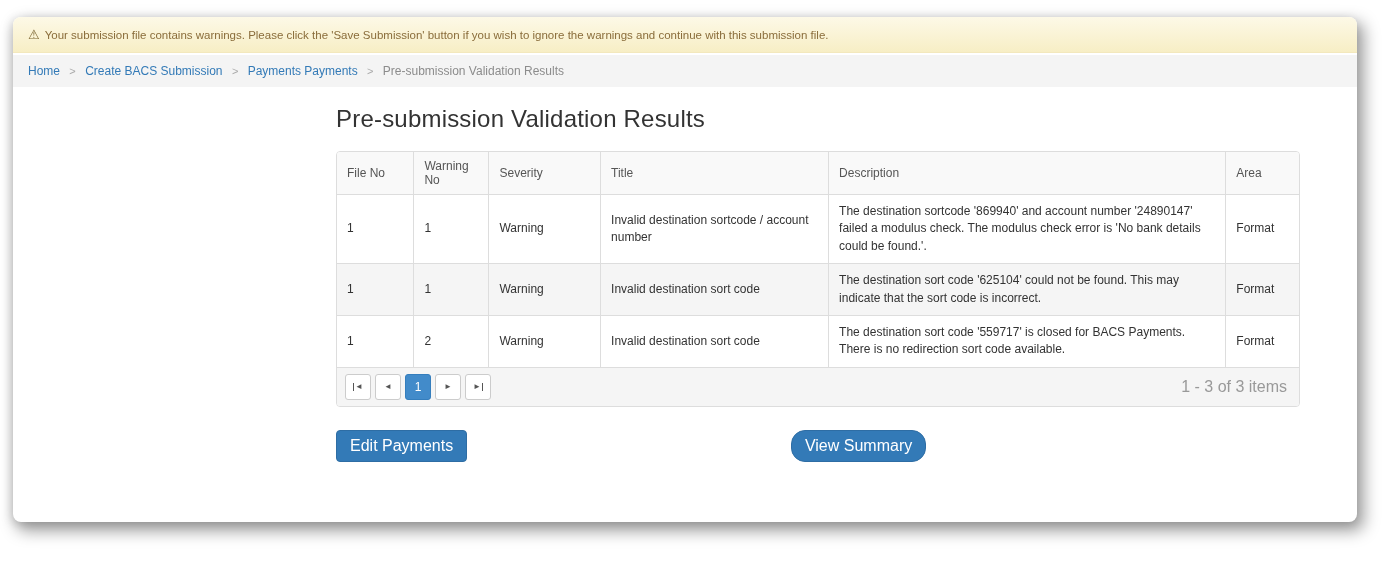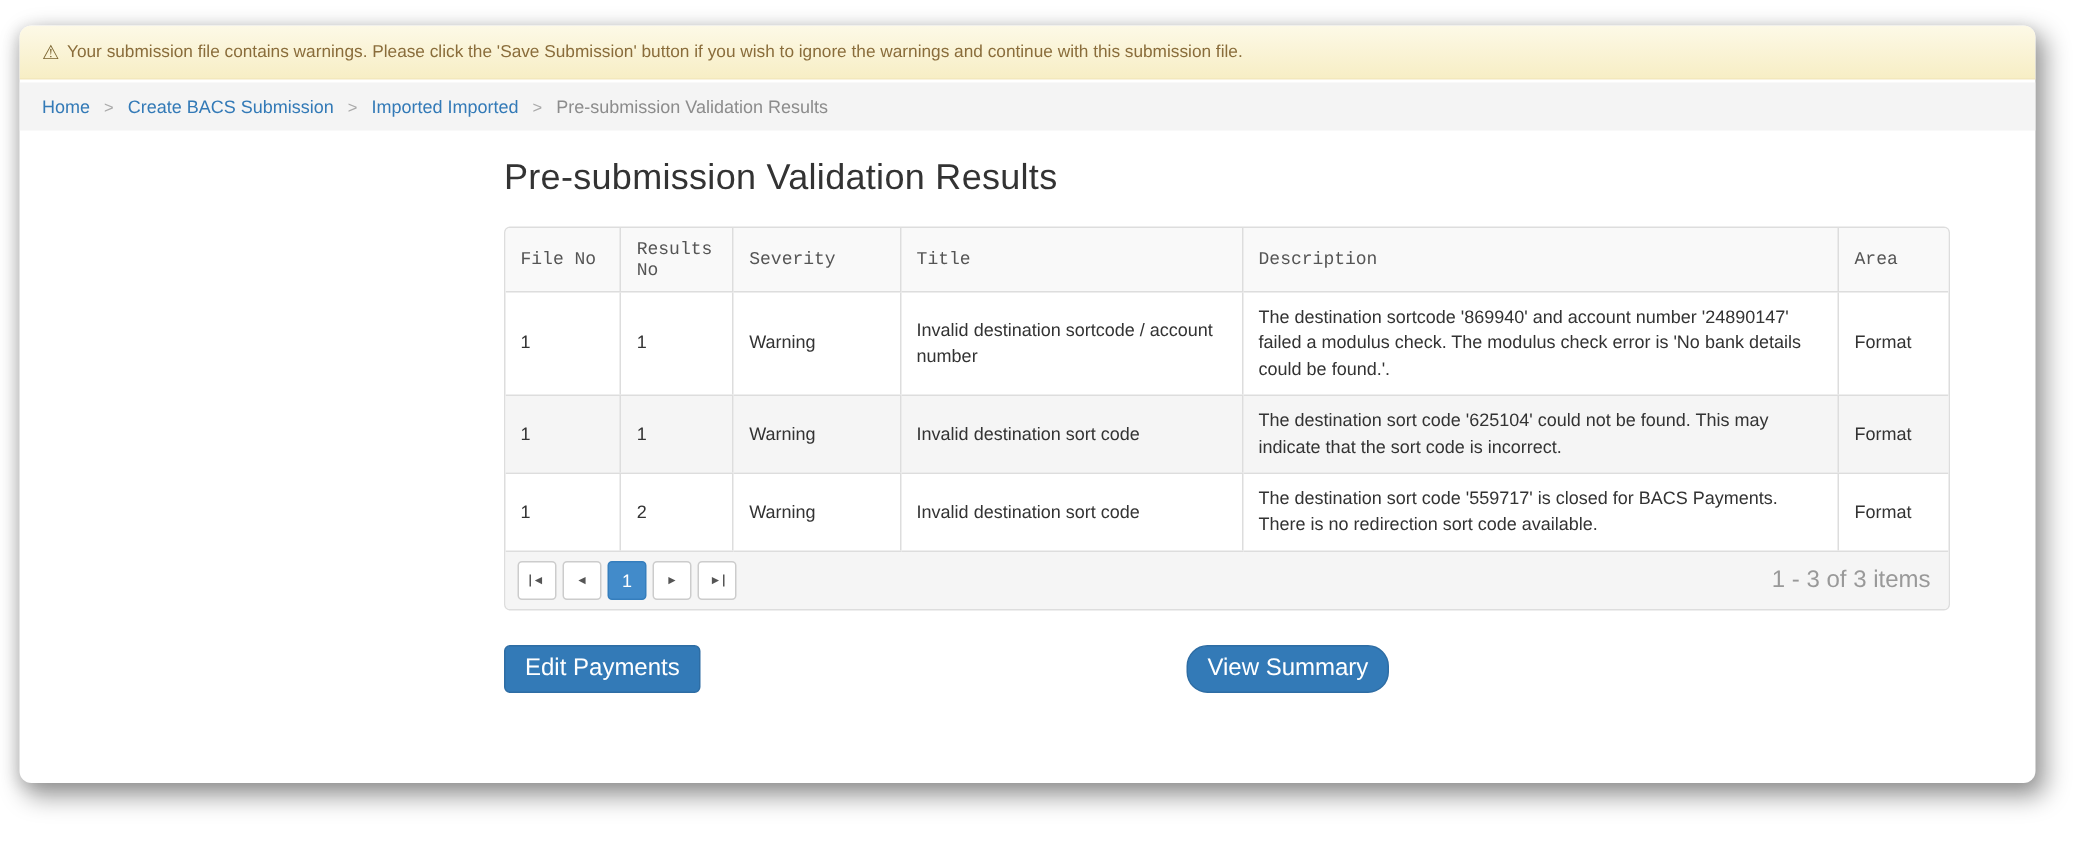--- a/index.html
+++ b/index.html
@@ -78,21 +78,20 @@
   }
   table.results th {
     background:#f9f9f9;
     font-weight:400;
     color:#555;
     text-align:left;
     padding:7px 10px;
     border-bottom:1px solid #dddddd;
     border-left:1px solid #dddddd;
     height:30px;
-    font-family:Liberation Mono, monospace;
   }
   table.results th:first-child { border-left:none; }
   table.results td {
     padding:8px 10px;
     border-bottom:1px solid #dddddd;
     border-left:1px solid #dddddd;
     vertical-align:middle;
     line-height:1.45;
   }
   table.results td:first-child { border-left:none; }
@@ -172,42 +171,42 @@
   <div class="alert-warning">
     <span class="warn-icon">⚠</span>
     <span>Your submission file contains warnings. Please click the 'Save Submission' button if you wish to ignore the warnings and continue with this submission file.</span>
   </div>
 
   <div class="breadcrumb">
     <a>Home</a>
     <span class="sep">&gt;</span>
     <a>Create BACS Submission</a>
     <span class="sep">&gt;</span>
-    <a>Imported Imported</a>
+    <a>Payments Payments</a>
     <span class="sep">&gt;</span>
     <span class="current">Pre-submission Validation Results</span>
   </div>
 
   <div class="content">
     <h1 class="page-title">Pre-submission Validation Results</h1>
 
     <div class="grid">
       <table class="results">
         <colgroup>
           <col class="c-file">
             <col class="c-record">
             <col class="c-sev">
           <col class="c-title">
             <col class="c-desc">
             <col class="c-area">
         </colgroup>
         <thead>
           <tr>
             <th>File No</th>
-            <th>Results No</th>
+            <th>Warning No</th>
             <th>Severity</th>
             <th>Title</th>
             <th>Description</th>
             <th>Area</th>
           </tr>
         </thead>
         <tbody>
           <tr class="row-1">
             <td>1</td>
             <td>1</td>

